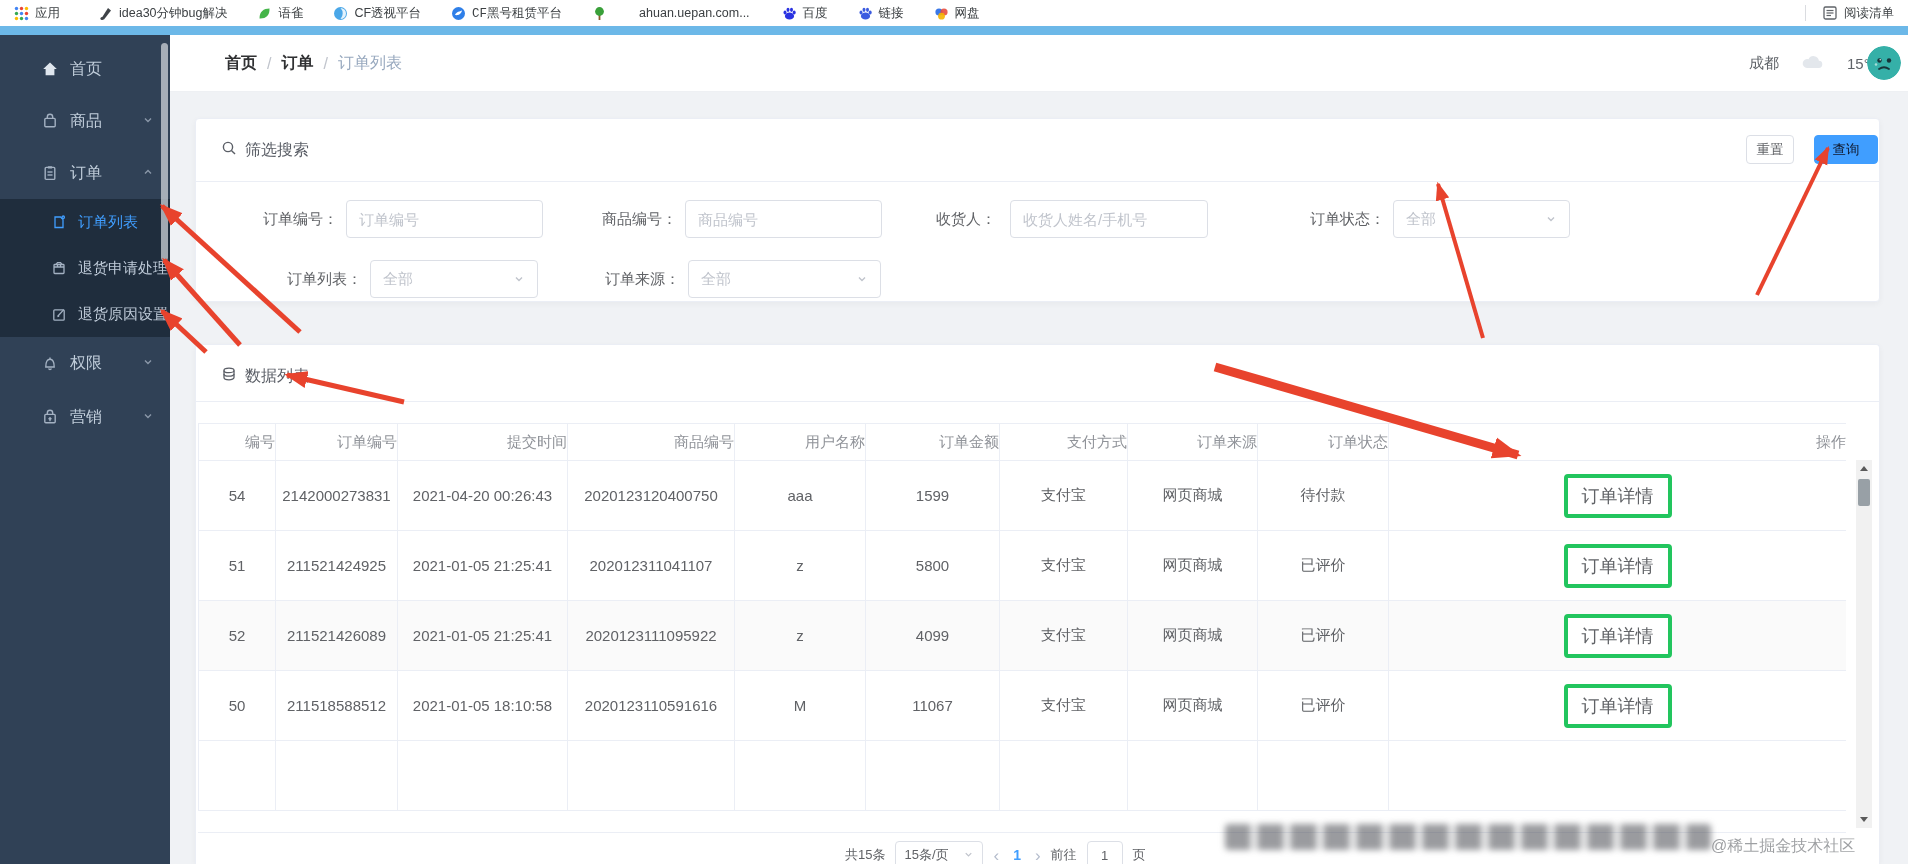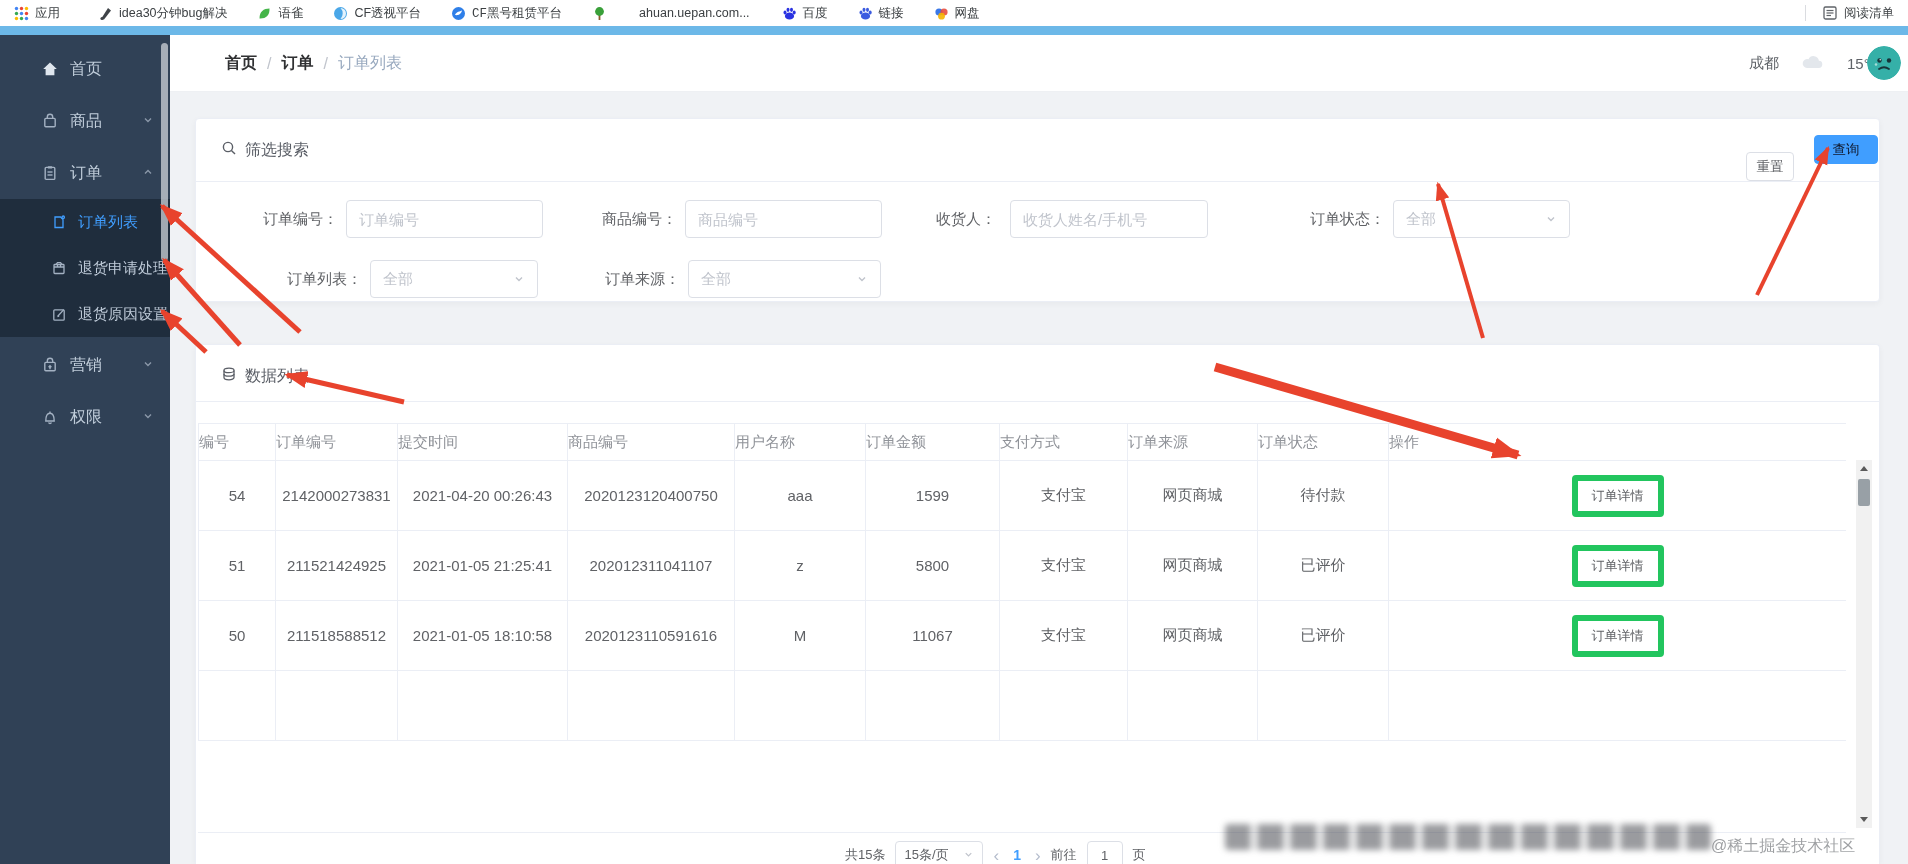--- a/index.html
+++ b/index.html
@@ -45,31 +45,31 @@
   .card-divider { position:absolute; left:0; top:62px; width:100%; height:1px; background:#ebeef5; }
   #data-card .card-divider { top:56px; }
 
   
   .fgroup { position:absolute; height:38px; display:flex; align-items:center; }
   .flabel { font-size:15px; color:#606266; text-align:right; padding-right:8px; }
   .finput, .fselect { height:38px; border:1px solid #dcdfe6; border-radius:4px; background:#fff; font-size:15px; color:#606266; padding:0 12px; outline:none; }
   .finput::placeholder { color:#c0c4cc; }
   .fselect { display:flex; align-items:center; justify-content:space-between; color:#c0c4cc; cursor:pointer; }
   .btn { height:29px; border-radius:4px; font-size:13.5px; cursor:pointer; border:1px solid #dcdfe6; background:#fff; color:#606266; }
-  #btn-reset { position:absolute; left:1550px; top:16px; width:48px;margin-top:17px; }
+  #btn-reset { position:absolute; left:1550px; top:16px; width:48px; }
   #btn-search { position:absolute; left:1618px; top:16px; width:64px; background:#409eff; border-color:#409eff; color:#0f172a; }
 
   
   #table-wrap { position:absolute; left:2px; top:78px; width:1648px; height:410px; overflow:hidden; border-bottom:1px solid #ebeef5; }
   table.etable { border-collapse:collapse; width:1648px; table-layout:fixed; }
-  .etable th { height:37px; font-size:15px; font-weight:400; color:#909399; border:1px solid #ebeef5; background:#fff; text-align:left; }
+  .etable th { height:37px; font-size:15px; font-weight:400; color:#909399; border:1px solid #ebeef5; background:#fff; text-align:right; }
   .etable td { height:70px; font-size:15px; color:#606266; border:1px solid #ebeef5; text-align:center; word-break:break-all; }
   .etable tr.stripe td { background:#fafafa; }
   .etable tr.sliver td { background:#fff; }
-  .detail-btn { padding:6px 14px; border:6px solid #22c55e; border-radius:4px; background:#fff; color:#606266; font-size:13px; cursor:pointer; }
+  .detail-btn { padding:6px 14px; border:4px solid #22c55e; border-radius:4px; background:#fff; color:#606266; font-size:18px; cursor:pointer; }
 
   
   #vscroll { position:absolute; left:1856px; top:460px; width:16px; height:368px; background:#f1f1f1; z-index:6; }
   .vbtn { position:absolute; left:0; width:16px; height:17px; background:#f1f1f1; display:flex; align-items:center; justify-content:center; cursor:pointer; }
   .vbtn.up { top:0; } .vbtn.down { bottom:0; }
   .tri-up { width:0; height:0; border-left:4px solid transparent; border-right:4px solid transparent; border-bottom:5px solid #5a5a5a; }
   .tri-down { width:0; height:0; border-left:4px solid transparent; border-right:4px solid transparent; border-top:5px solid #5a5a5a; }
   #vthumb { position:absolute; left:2px; top:19px; width:12px; height:27px; background:#98a0a6; border-radius:2px; cursor:pointer; }
 
   
@@ -261,42 +261,42 @@
     <div class="sub-item">
       <span class="sicon">
           <svg width="16" height="16" viewBox="0 0 16 16" fill="none" stroke="#a3b1c2" stroke-width="1.3">
             <rect x="2.8" y="3.8" width="10.4" height="10.4" rx="1"></rect>
             <path d="M6.5,10.5 L12.8,3.6 M6.5,10.5 L8.2,10.2"></path>
           </svg>
         </span>
       <span class="slabel">退货原因设置</span>
     </div>
   </div>
+  <div class="side-item">
+    <span class="sicon">
+        <svg width="18" height="18" viewBox="0 0 18 18" fill="none" stroke="#a3b1c2" stroke-width="1.4">
+          <path d="M4.8,13 C4.8,8 6,5.2 9,5.2 C12,5.2 13.2,8 13.2,13 Z"></path>
+          <line x1="9" y1="3.4" x2="9" y2="5.2"></line>
+          <path d="M7.6,14.6 a1.5,1.5 0 0 0 2.8,0"></path>
+        </svg>
+      </span>
+    <span class="slabel">权限</span>
+    <span class="side-chevron"><svg width="12" height="12" viewBox="0 0 12 12" fill="none" stroke="#8a97a8" stroke-width="1.4">
+          <polyline points="3,4.5 6,7.5 9,4.5"></polyline>
+        </svg></span>
+  </div>
   <div class="side-item" style="margin-top:2px;">
     <span class="sicon">
         <svg width="18" height="18" viewBox="0 0 18 18" fill="none" stroke="#a3b1c2" stroke-width="1.4">
           <rect x="3.8" y="6.4" width="10.4" height="8.4" rx="1"></rect>
           <path d="M6.3,6.4 V5 a2.7,2.7 0 0 1 5.4,0 V6.4"></path>
           <path d="M9,13.2 V9.8 M7.6,11.2 L9,9.8 L10.4,11.2"></path>
         </svg>
       </span>
     <span class="slabel">营销</span>
-    <span class="side-chevron"><svg width="12" height="12" viewBox="0 0 12 12" fill="none" stroke="#8a97a8" stroke-width="1.4">
-          <polyline points="3,4.5 6,7.5 9,4.5"></polyline>
-        </svg></span>
-  </div>
-  <div class="side-item">
-    <span class="sicon">
-        <svg width="18" height="18" viewBox="0 0 18 18" fill="none" stroke="#a3b1c2" stroke-width="1.4">
-          <path d="M4.8,13 C4.8,8 6,5.2 9,5.2 C12,5.2 13.2,8 13.2,13 Z"></path>
-          <line x1="9" y1="3.4" x2="9" y2="5.2"></line>
-          <path d="M7.6,14.6 a1.5,1.5 0 0 0 2.8,0"></path>
-        </svg>
-      </span>
-    <span class="slabel">权限</span>
     <span class="side-chevron"><svg width="12" height="12" viewBox="0 0 12 12" fill="none" stroke="#8a97a8" stroke-width="1.4">
           <polyline points="3,4.5 6,7.5 9,4.5"></polyline>
         </svg></span>
   </div>
   <div id="side-scroll-thumb"></div>
 </aside>
 
 <div id="hdr">
   <div id="breadcrumb">
     <span class="crumb-strong">首页</span>
@@ -433,20 +433,32 @@
             <td>211521424925</td>
             <td>2021-01-05 21:25:41</td>
             <td>202012311041107</td>
             <td>z</td>
             <td>5800</td>
             <td>支付宝</td>
             <td>网页商城</td>
             <td>已评价</td>
             <td><button class="detail-btn">订单详情</button></td>
           </tr>
+          <tr class="stripe">
+            <td>52</td>
+            <td>211521426089</td>
+            <td>2021-01-05 21:25:41</td>
+            <td>2020123111095922</td>
+            <td>z</td>
+            <td>4099</td>
+            <td>支付宝</td>
+            <td>网页商城</td>
+            <td>已评价</td>
+            <td><button class="detail-btn">订单详情</button></td>
+          </tr>
           <tr>
             <td>50</td>
             <td>211518588512</td>
             <td>2021-01-05 18:10:58</td>
             <td>2020123110591616</td>
             <td>M</td>
             <td>11067</td>
             <td>支付宝</td>
             <td>网页商城</td>
             <td>已评价</td>

